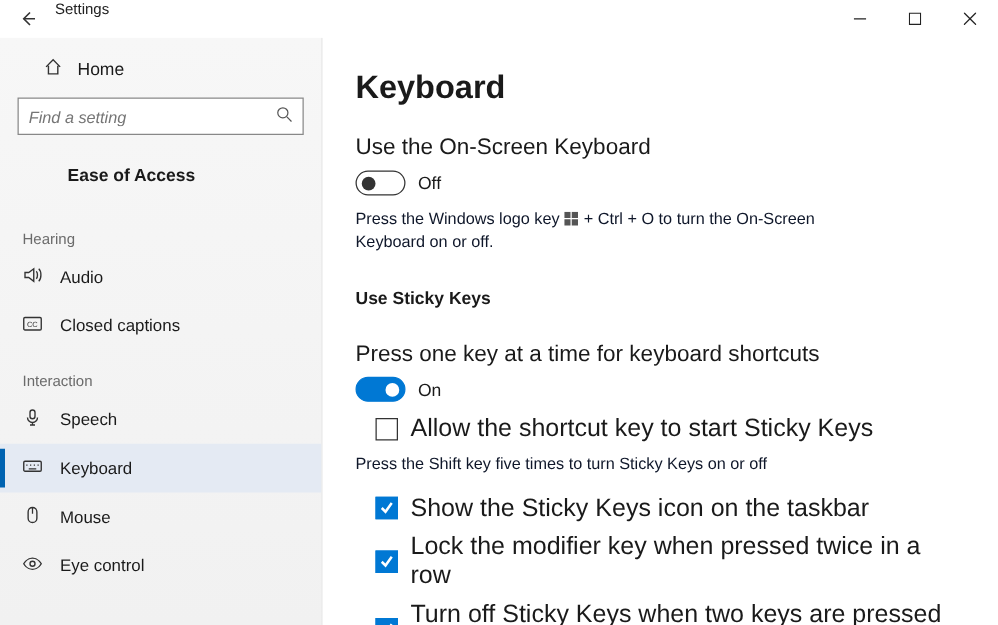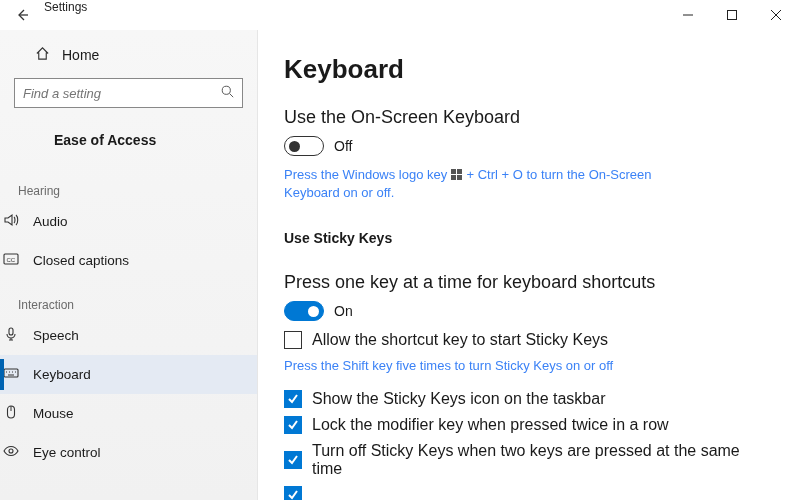--- a/index.html
+++ b/index.html
@@ -91,21 +91,21 @@
   .group-label {
     color: #6b6b6b;
     font-size: 12px;
     padding: 4px 18px;
     margin-top: 14px;
   }
   .nav-item {
     display: flex;
     align-items: center;
     gap: 14px;
-    padding: 10px 3px;
+    padding: 10px 18px;
     font-size: 13.5px;
     color: #1a1a1a;
     position: relative;
   }
   .nav-item.selected {
     background: #e4eaf3;
   }
   .nav-item.selected::before {
     content: "";
     position: absolute;
@@ -132,26 +132,26 @@
     background: #fff;
   }
   .toggle .thumb {
     width: 11px; height: 11px; border-radius: 50%;
     background: #333;
     position: absolute; left: 4px; top: 3.5px;
   }
   .toggle.on { background: #0078d4; border-color: #0078d4; }
   .toggle.on .thumb { background: #fff; left: auto; right: 4px; }
   .toggle-state { font-size: 14px; }
-  .hint { color: #3b82f6; font-size: 13px; line-height: 1.4; max-width: 390px; }
+  .hint { color: #0f172a; font-size: 13px; line-height: 1.4; max-width: 390px; }
   .hint .winlogo { display:inline-block; position:relative; top:2px; }
   .check-row {
     display: flex; align-items: center; gap: 10px;
-    margin: 8px 0;
-    font-size: 16px;
+    margin: 8px 16px;
+    font-size: 20px;
   }
   .checkbox {
     width: 18px; height: 18px;
     border: 1px solid #333;
     display: flex; align-items: center; justify-content: center;
     background: #fff;
     flex-shrink: 0;
   }
   .checkbox.checked { background: #0078d4; border-color: #0078d4; }
   .checkbox.checked svg { display: block; }

